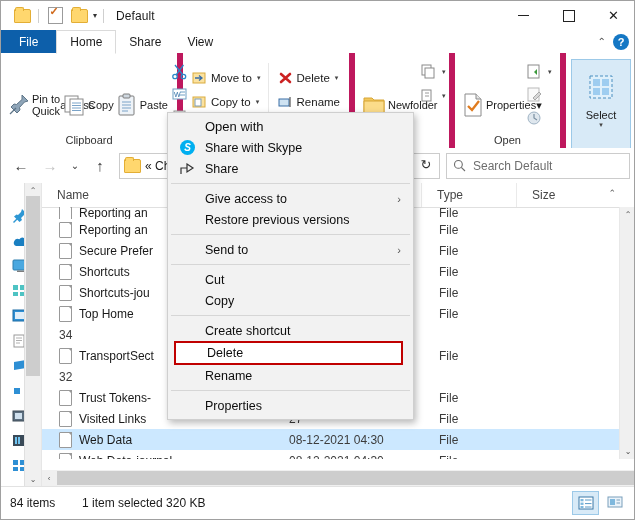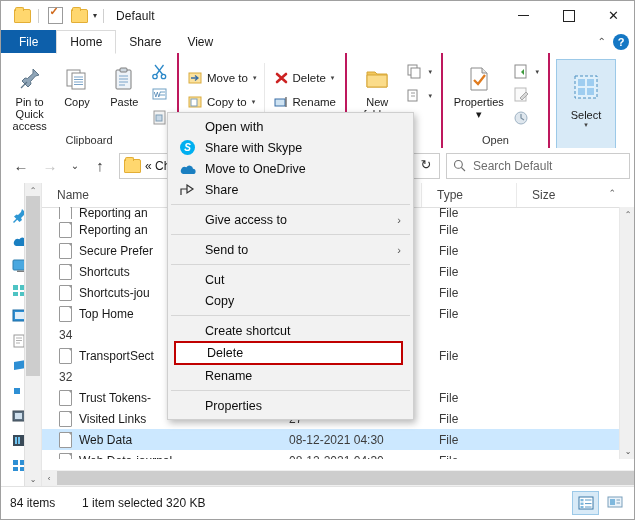--- a/index.html
+++ b/index.html
@@ -113,30 +113,30 @@
   .ribbon {
     position: absolute; top: 52px; left: 0;
     width: 635px; height: 95px;
     background: #ffffff;
     border-bottom: 1px solid #dadada;
     display: flex;
   }
   .rgroup {
     height: 95px; position: relative;
     display: flex; flex-direction: column;
-    border-right: 2px solid #be185d;
+    border-right: 6px solid #be185d;
   }
   .rgroup-label {
     position: absolute; bottom: 2px; left: 0; width: 100%;
     text-align: center; font-size: 11px; color: #333;
   }
   .rgroup-body { display: flex; padding: 4px 5px 0 5px; flex: 1; }
 
   .bigbtn {
-    width: 56px; display: flex; flex-direction: column;
+    width: 56px; display: flex; flex-direction: row;
     align-items: center; padding-top: 5px;
     font-size: 11px; color: #1a1a1a; text-align: center; line-height: 12px;
   }
   .bigbtn .gl { height: 34px; display: flex; align-items: center; justify-content: center; }
 
   .smallcol { display: flex; flex-direction: column; justify-content: flex-start; padding-top: 3px; gap: 1px; }
   .smallbtn {
     display: flex; align-items: center; gap: 4px;
     font-size: 11.5px; color: #1a1a1a; height: 23px; padding: 0 4px;
     white-space: nowrap;
@@ -831,42 +831,37 @@
       <span class="lbl">Open with</span>
     </div>
     <div class="ci">
       <span class="ic">
           <span class="skype">S</span>
         </span>
       <span class="lbl">Share with Skype</span>
     </div>
     <div class="ci">
       <span class="ic">
-        <svg width="17" height="12" viewBox="0 0 17 12">
-          <path d="M4 11 h10 a2.6 2.6 0 0 0 0-5.2 a3.6 3.6 0 0 0-6.6-1.6 A3 3 0 0 0 4 11 Z" fill="#1a7fc1"></path>
-        </svg>
-      </span>
-      <span class="lbl">Move to OneDrive</span>
-    </div>
-    <div class="ci">
-      <span class="ic">
         <svg width="16" height="14" viewBox="0 0 16 14">
           <path d="M1 12 V6 h6" fill="none" stroke="#333" stroke-width="1.2"></path>
           <path d="M7 2 L13 6 L7 10 Z" fill="none" stroke="#333" stroke-width="1.2"></path>
         </svg>
       </span>
       <span class="lbl">Share</span>
     </div>
 
     <div class="csep"></div>
 
     <div class="ci noic">
       <span class="lbl">Give access to</span>
       <span class="sub">›</span>
     </div>
+    <div class="ci noic">
+      <span class="lbl">Restore previous versions</span>
+    </div>
 
     <div class="csep"></div>
 
     <div class="ci noic">
       <span class="lbl">Send to</span>
       <span class="sub">›</span>
     </div>
 
     <div class="csep"></div>
 

